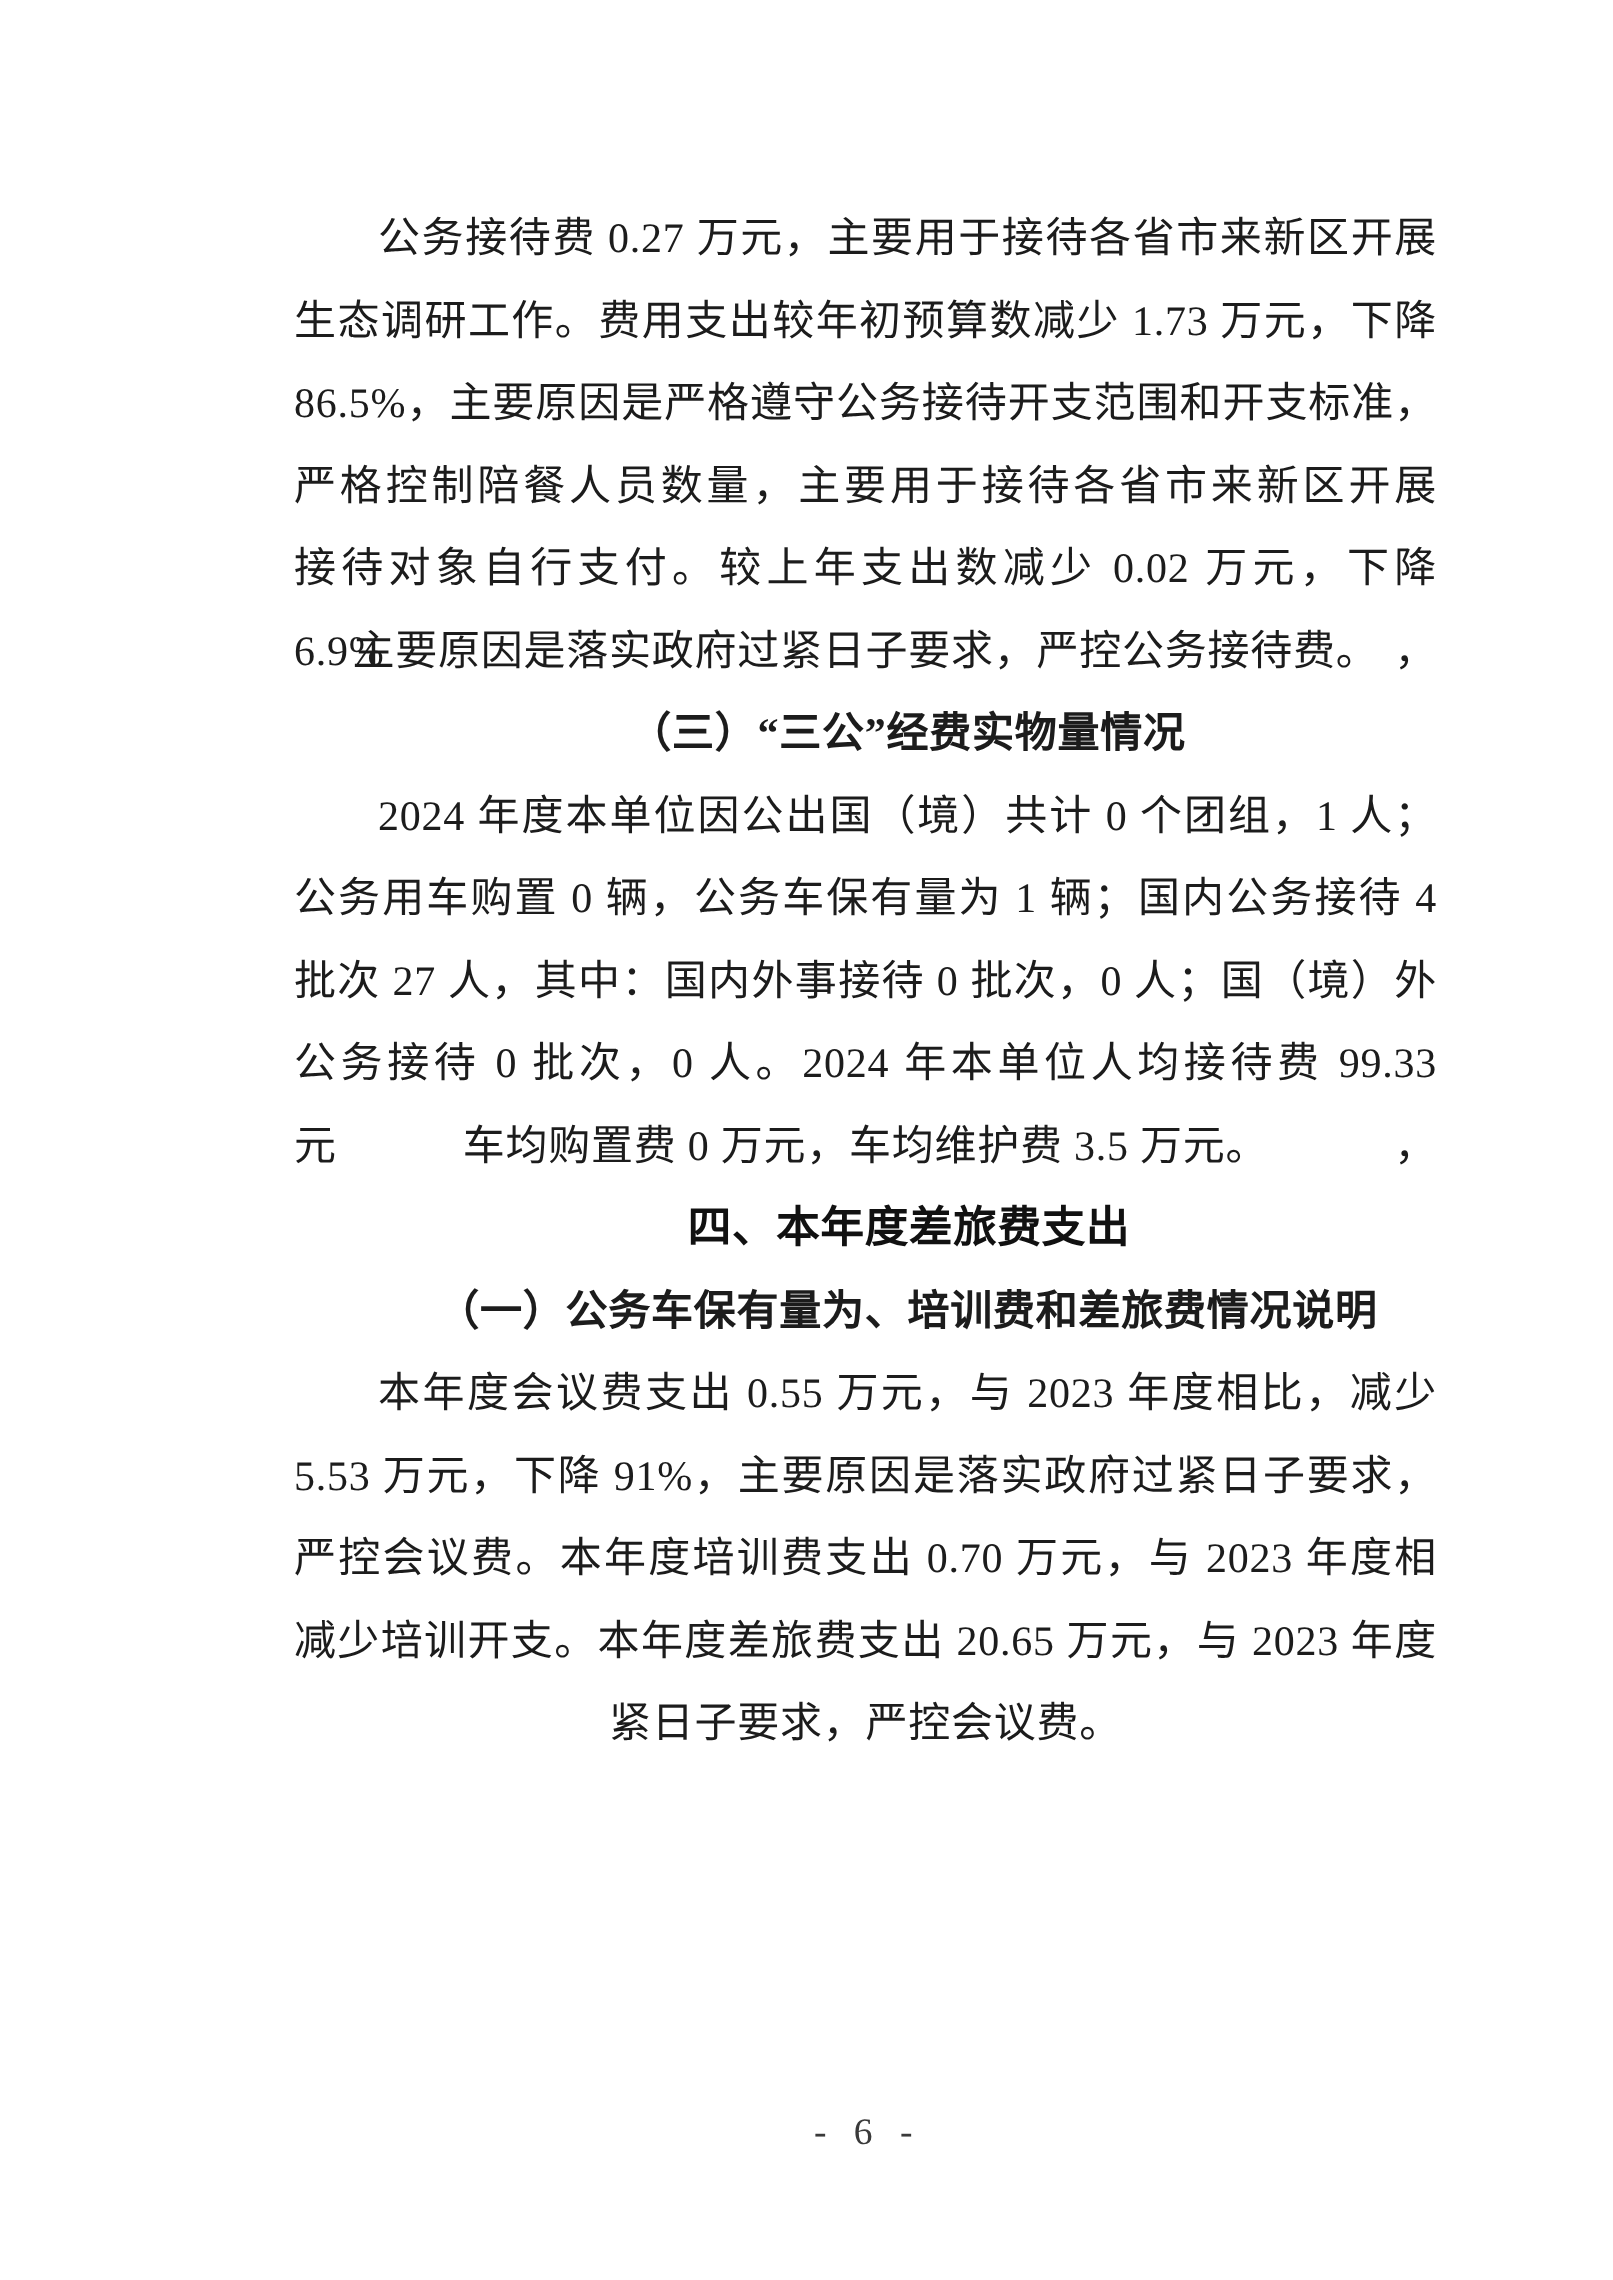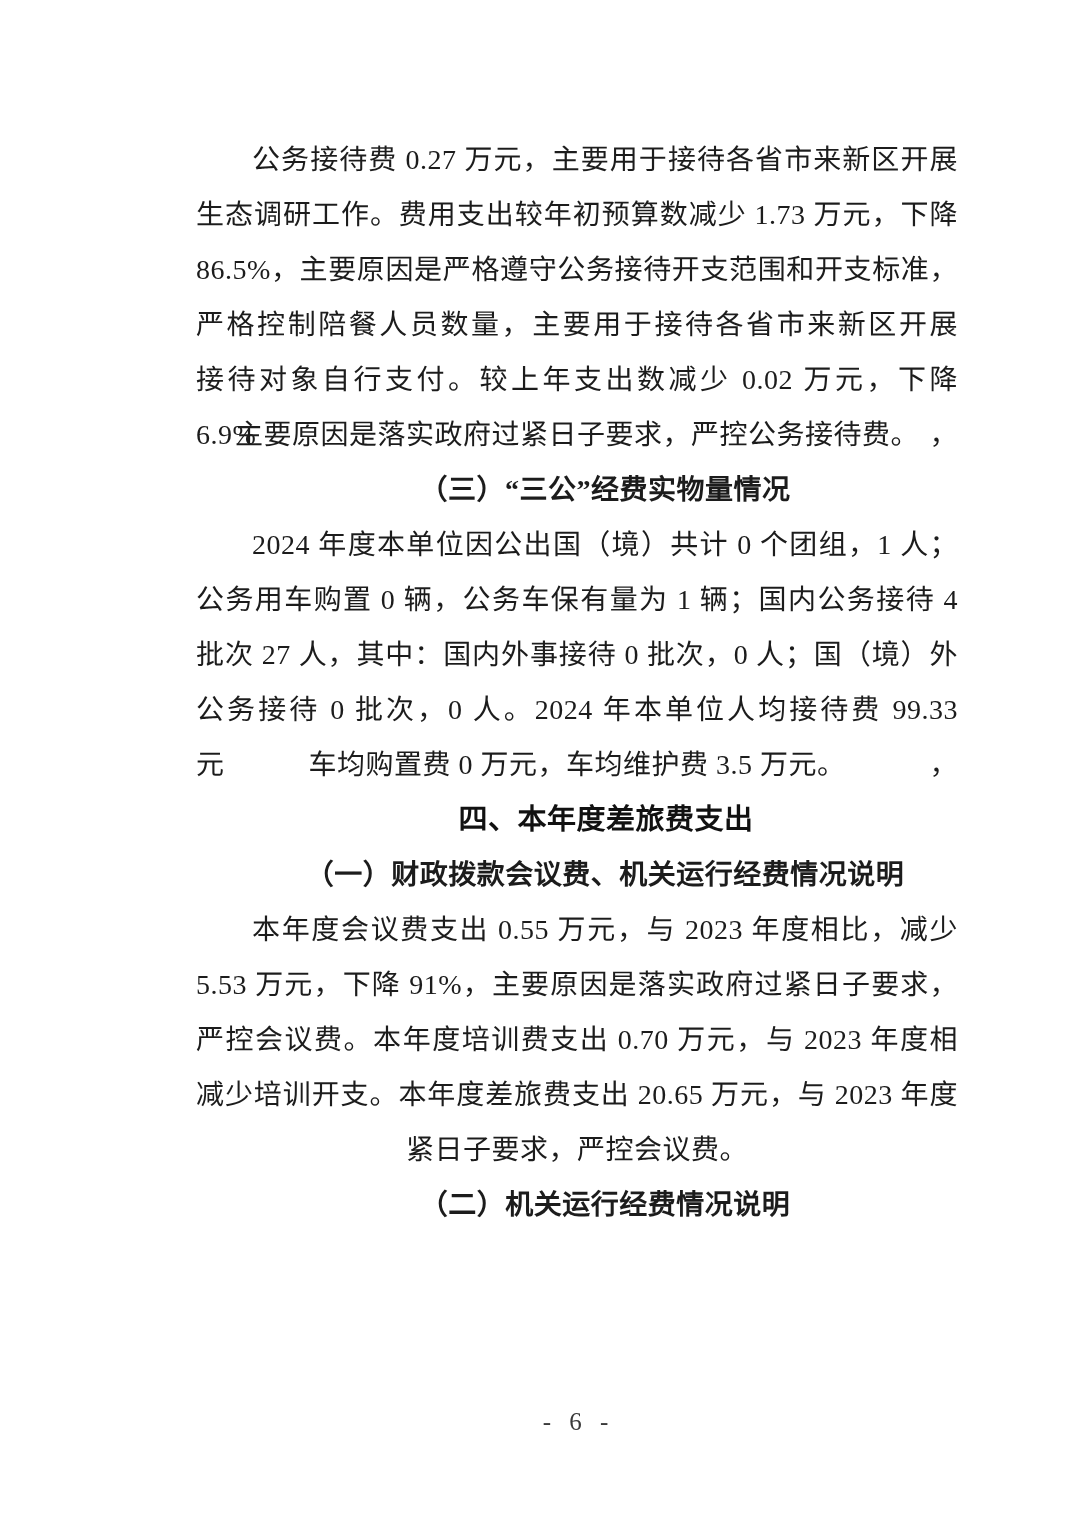--- a/index.html
+++ b/index.html
@@ -82,27 +82,26 @@
     <div class="line h2 indent">（三）“三公”经费实物量情况</div>
 
     <div class="line fill indent">2024 年度本单位因公出国（境）共计 0 个团组，1 人；</div>
     <div class="line fill">公务用车购置 0 辆，公务车保有量为 1 辆；国内公务接待 4</div>
     <div class="line fill">批次 27 人，其中：国内外事接待 0 批次，0 人；国（境）外</div>
     <div class="line fill">公务接待 0 批次，0 人。2024 年本单位人均接待费 99.33 元，</div>
     <div class="line">车均购置费 0 万元，车均维护费 3.5 万元。</div>
 
     <div class="line h1 indent">四、本年度差旅费支出</div>
 
-    <div class="line h2 indent">（一）财政拨款会议费、机关运行经费情况说明</div>
+    <div class="line h2 indent">（一）公务车保有量为、培训费和差旅费情况说明</div>
 
     <div class="line fill indent">本年度会议费支出 0.55 万元，与 2023 年度相比，减少</div>
     <div class="line fill">5.53 万元，下降 91%，主要原因是落实政府过紧日子要求，</div>
     <div class="line fill">严控会议费。本年度培训费支出 0.70 万元，与 2023 年度相</div>
     <div class="line fill">减少培训开支。本年度差旅费支出 20.65 万元，与 2023 年度</div>
     <div class="line">紧日子要求，严控会议费。</div>
 
-    <div class="line h2 indent">（二）机关运行经费情况说明</div>
 
   </div>
 
   <div class="footer">- 6 -</div>
 
 </div>
 
 </body></html>

